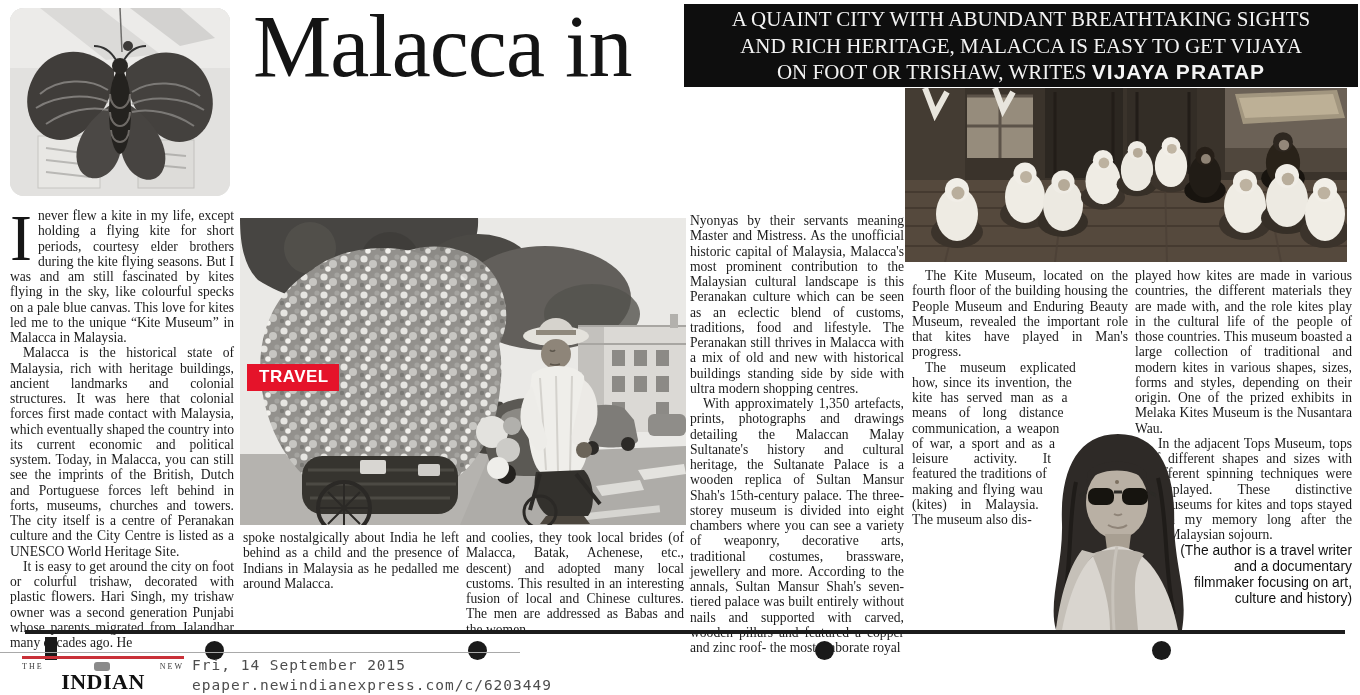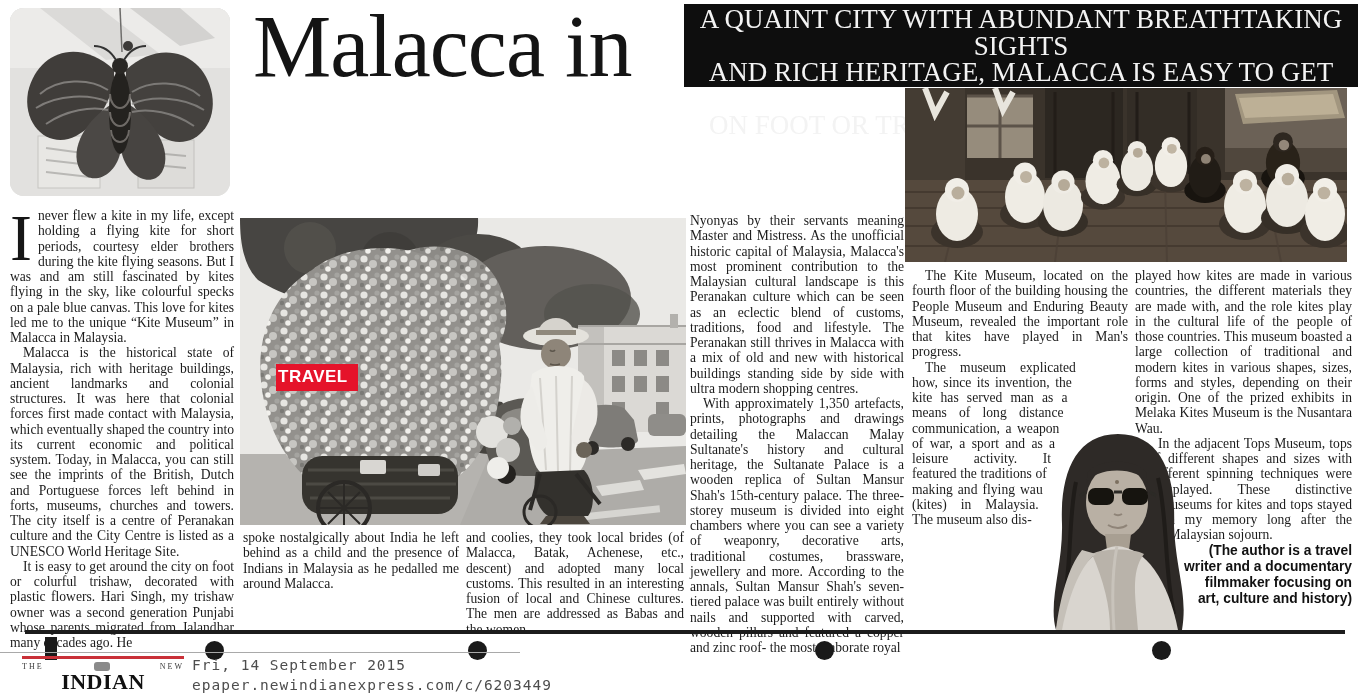--- a/index.html
+++ b/index.html
@@ -15,55 +15,55 @@
     color:#141414;letter-spacing:-1px;white-space:nowrap;
   }
   .title-blue{
     font-family:"Liberation Sans", sans-serif;font-weight:700;font-size:104px;
     line-height:96px;color:#1e74b8;letter-spacing:4px;white-space:nowrap;
   }
 
   
   .banner{
     left:684px;top:4px;width:674px;height:81px;background:#0e0e0e;color:#f3f3f3;
-    text-align:center;font-size:27px;line-height:26.5px;padding-top:2px;
+    text-align:center;font-size:21px;line-height:26.5px;padding-top:2px;
     font-family:"Liberation Serif", serif;
   }
   .banner .byline{
     font-family:"Liberation Sans", sans-serif;font-weight:700;letter-spacing:1px;
   }
 
   
   .bodytext{font-size:13.6px;line-height:15.25px;text-align:justify;color:#1b1b1b;}
   .bodytext p{margin:0;}
   .bodytext p.ind{text-indent:13px;}
   .dropcap{
     float:left;font-size:66px;line-height:50px;padding:5px 6px 0 0;color:#161616;
     font-family:"Liberation Serif", serif;
   }
   .wrap-right{float:right;width:95px;height:192px;
     shape-outside:polygon(55% 0%,100% 0%,100% 100%,0% 100%);shape-margin:5px;}
   .wrap-left{float:left;width:55px;height:215px;
     shape-outside:polygon(0 0,100% 100%,0 100%);shape-margin:6px;}
   .author-note{
-    font-family:"Liberation Sans", sans-serif;font-weight:700;font-size:13.8px;
+    font-family:"Liberation Sans", sans-serif;font-weight:400;font-size:13.8px;
     line-height:16px;text-align:right;color:#111;margin-top:8px;
   }
 
   
   .photo{overflow:hidden;background:#dcdcda;}
   .kite{left:10px;top:8px;width:220px;height:188px;border-radius:14px;}
   .trishaw{left:240px;top:218px;width:446px;height:307px;}
   .hijab{left:905px;top:88px;width:442px;height:174px;}
   .authorpic{left:1032px;top:422px;width:168px;height:208px;background:transparent;}
 
   .travel-tag{
     left:247px;top:364px;background:#e5132a;color:#ffffff;
     font-family:"Liberation Sans", sans-serif;font-weight:700;font-size:17px;
-    padding:3px 10px 4px 2px;letter-spacing:0.5px;margin-left:29px;
+    padding:3px 10px 4px 12px;letter-spacing:0.5px;
   }
 
   
   .rule-thick{left:25px;top:630px;width:1320px;height:4px;background:#1c1c1c;}
   .fold-bar{left:45px;top:637px;width:12px;height:23px;background:#1a1a1a;}
   .fold-dot{width:19px;height:19px;border-radius:50%;background:#1a1a1a;top:641px;}
   .footer-hairline{left:0;top:652px;width:520px;height:1px;background:#a9a9a9;}
   .logo{left:22px;top:656px;width:162px;text-align:center;}
   .logo-rule-top{height:3px;background:#c93038;margin-bottom:2px;}
   .logo-top{

